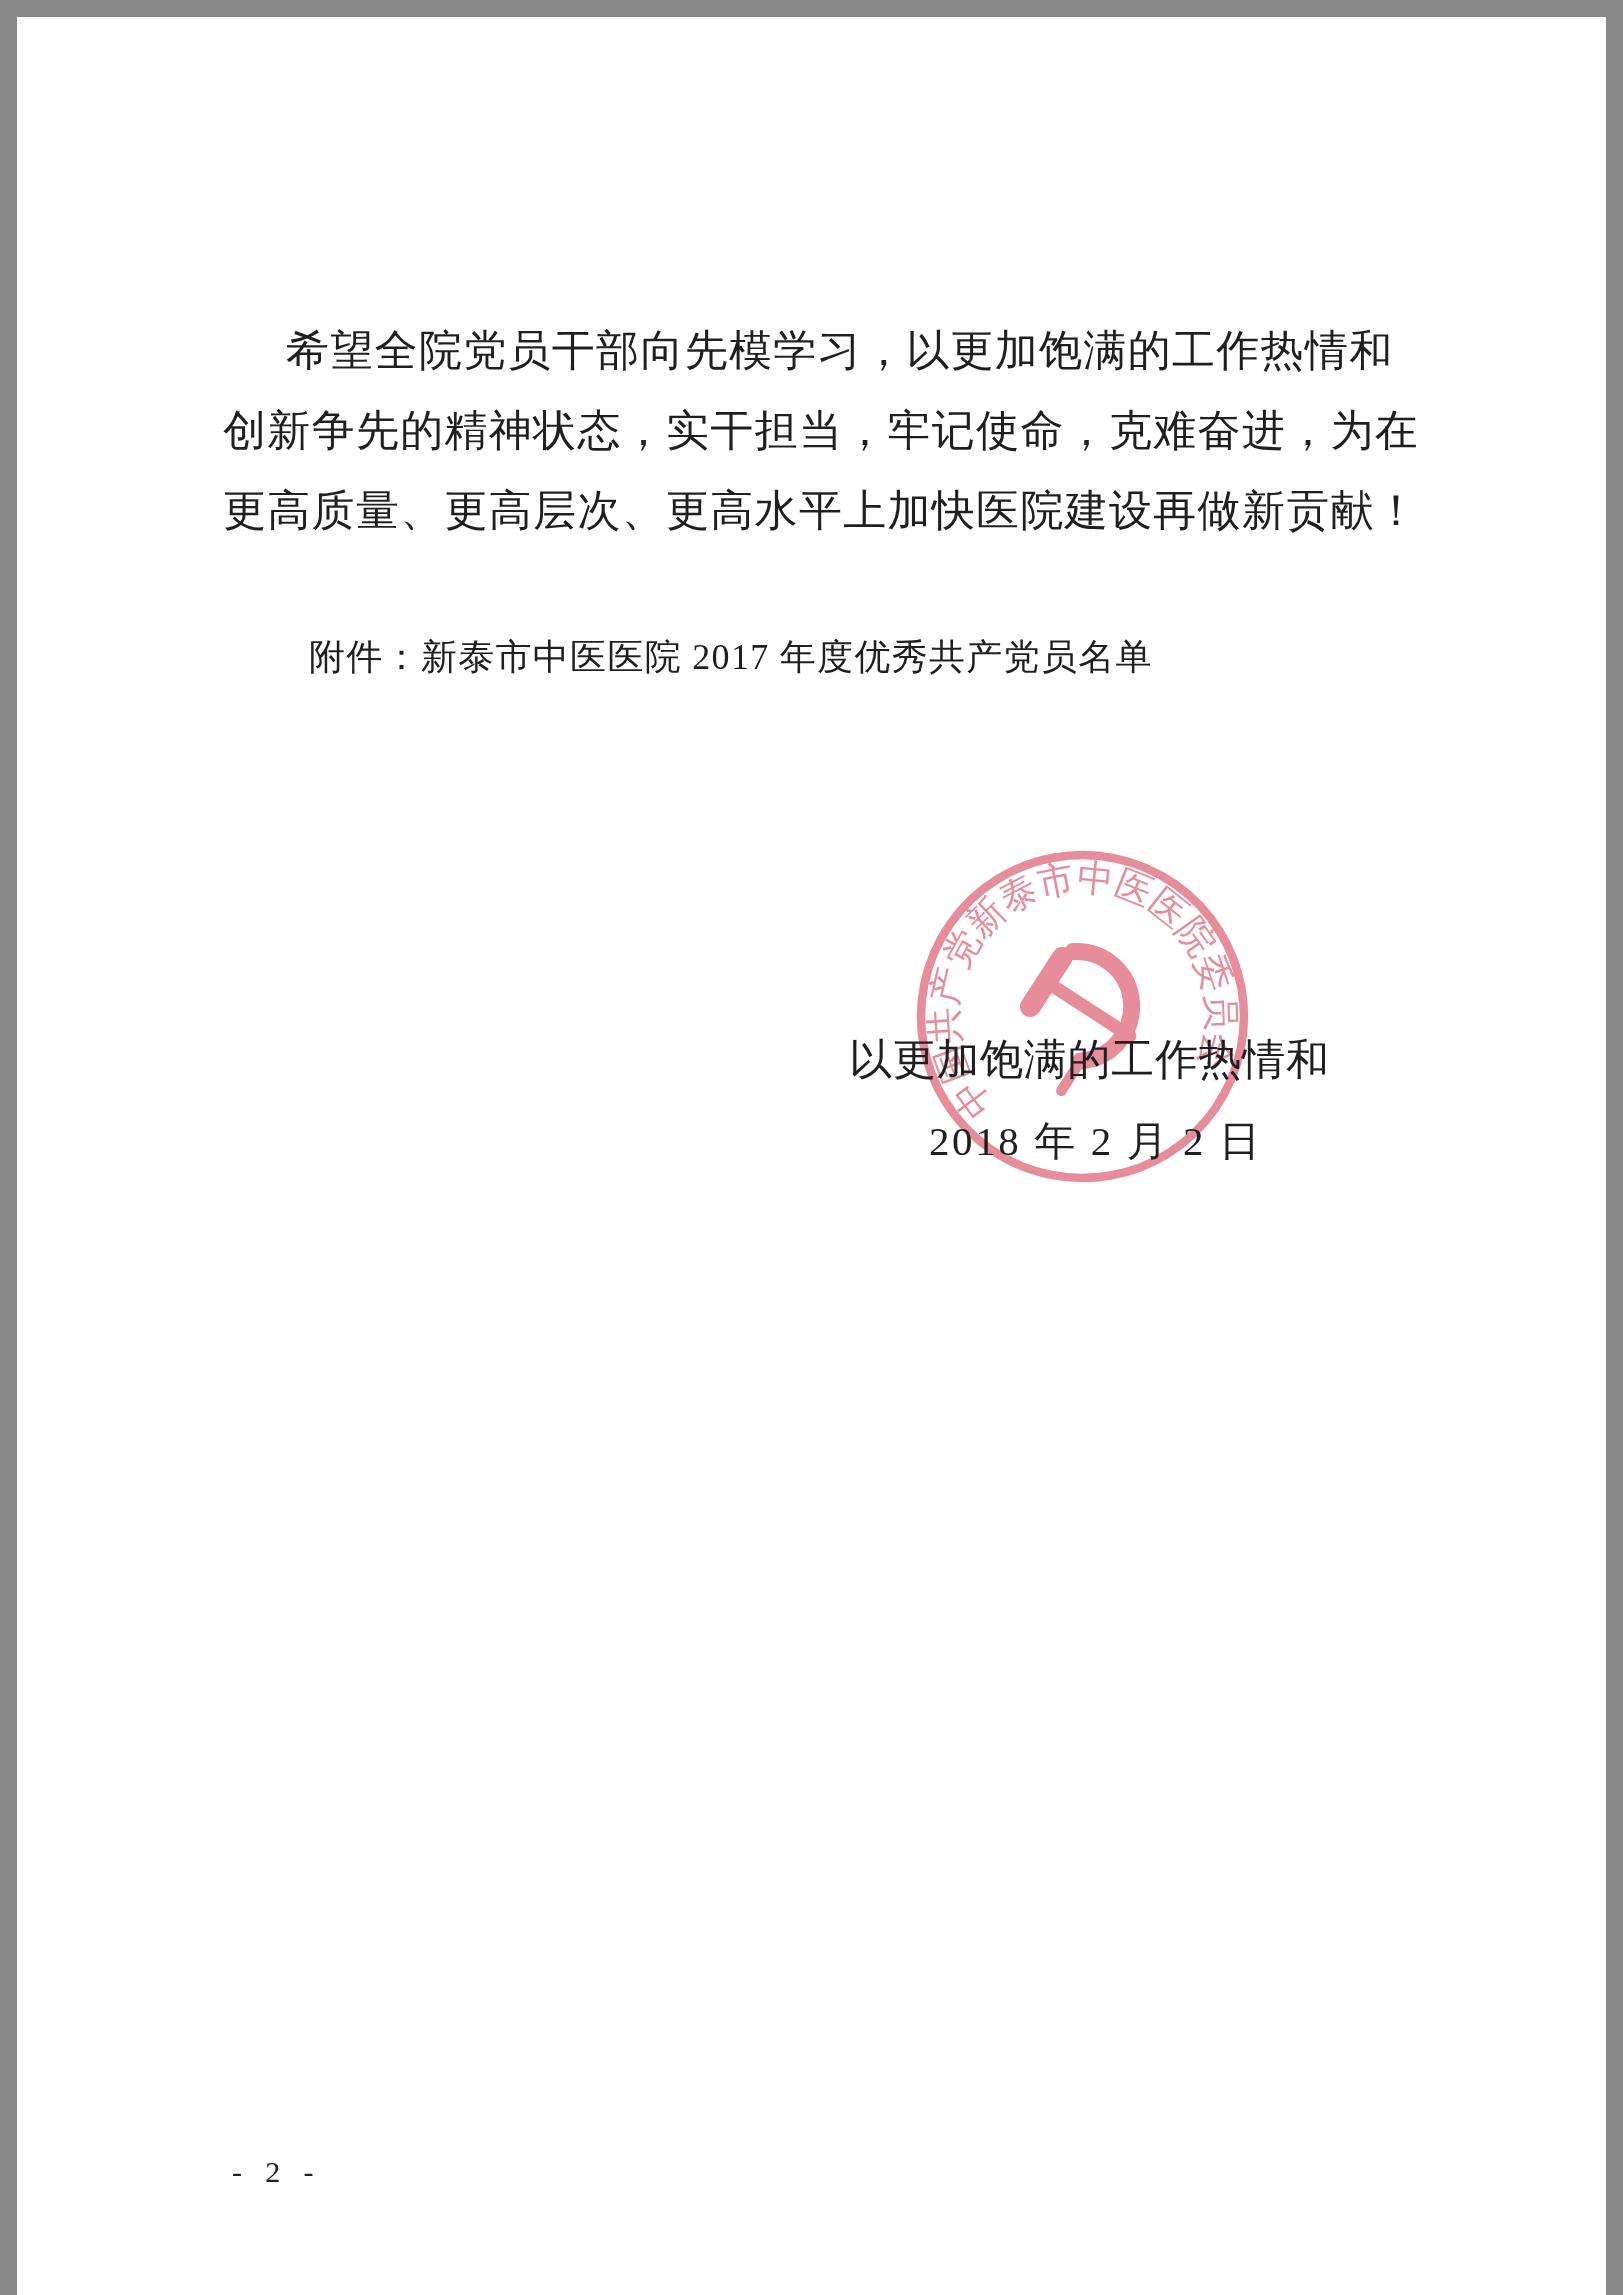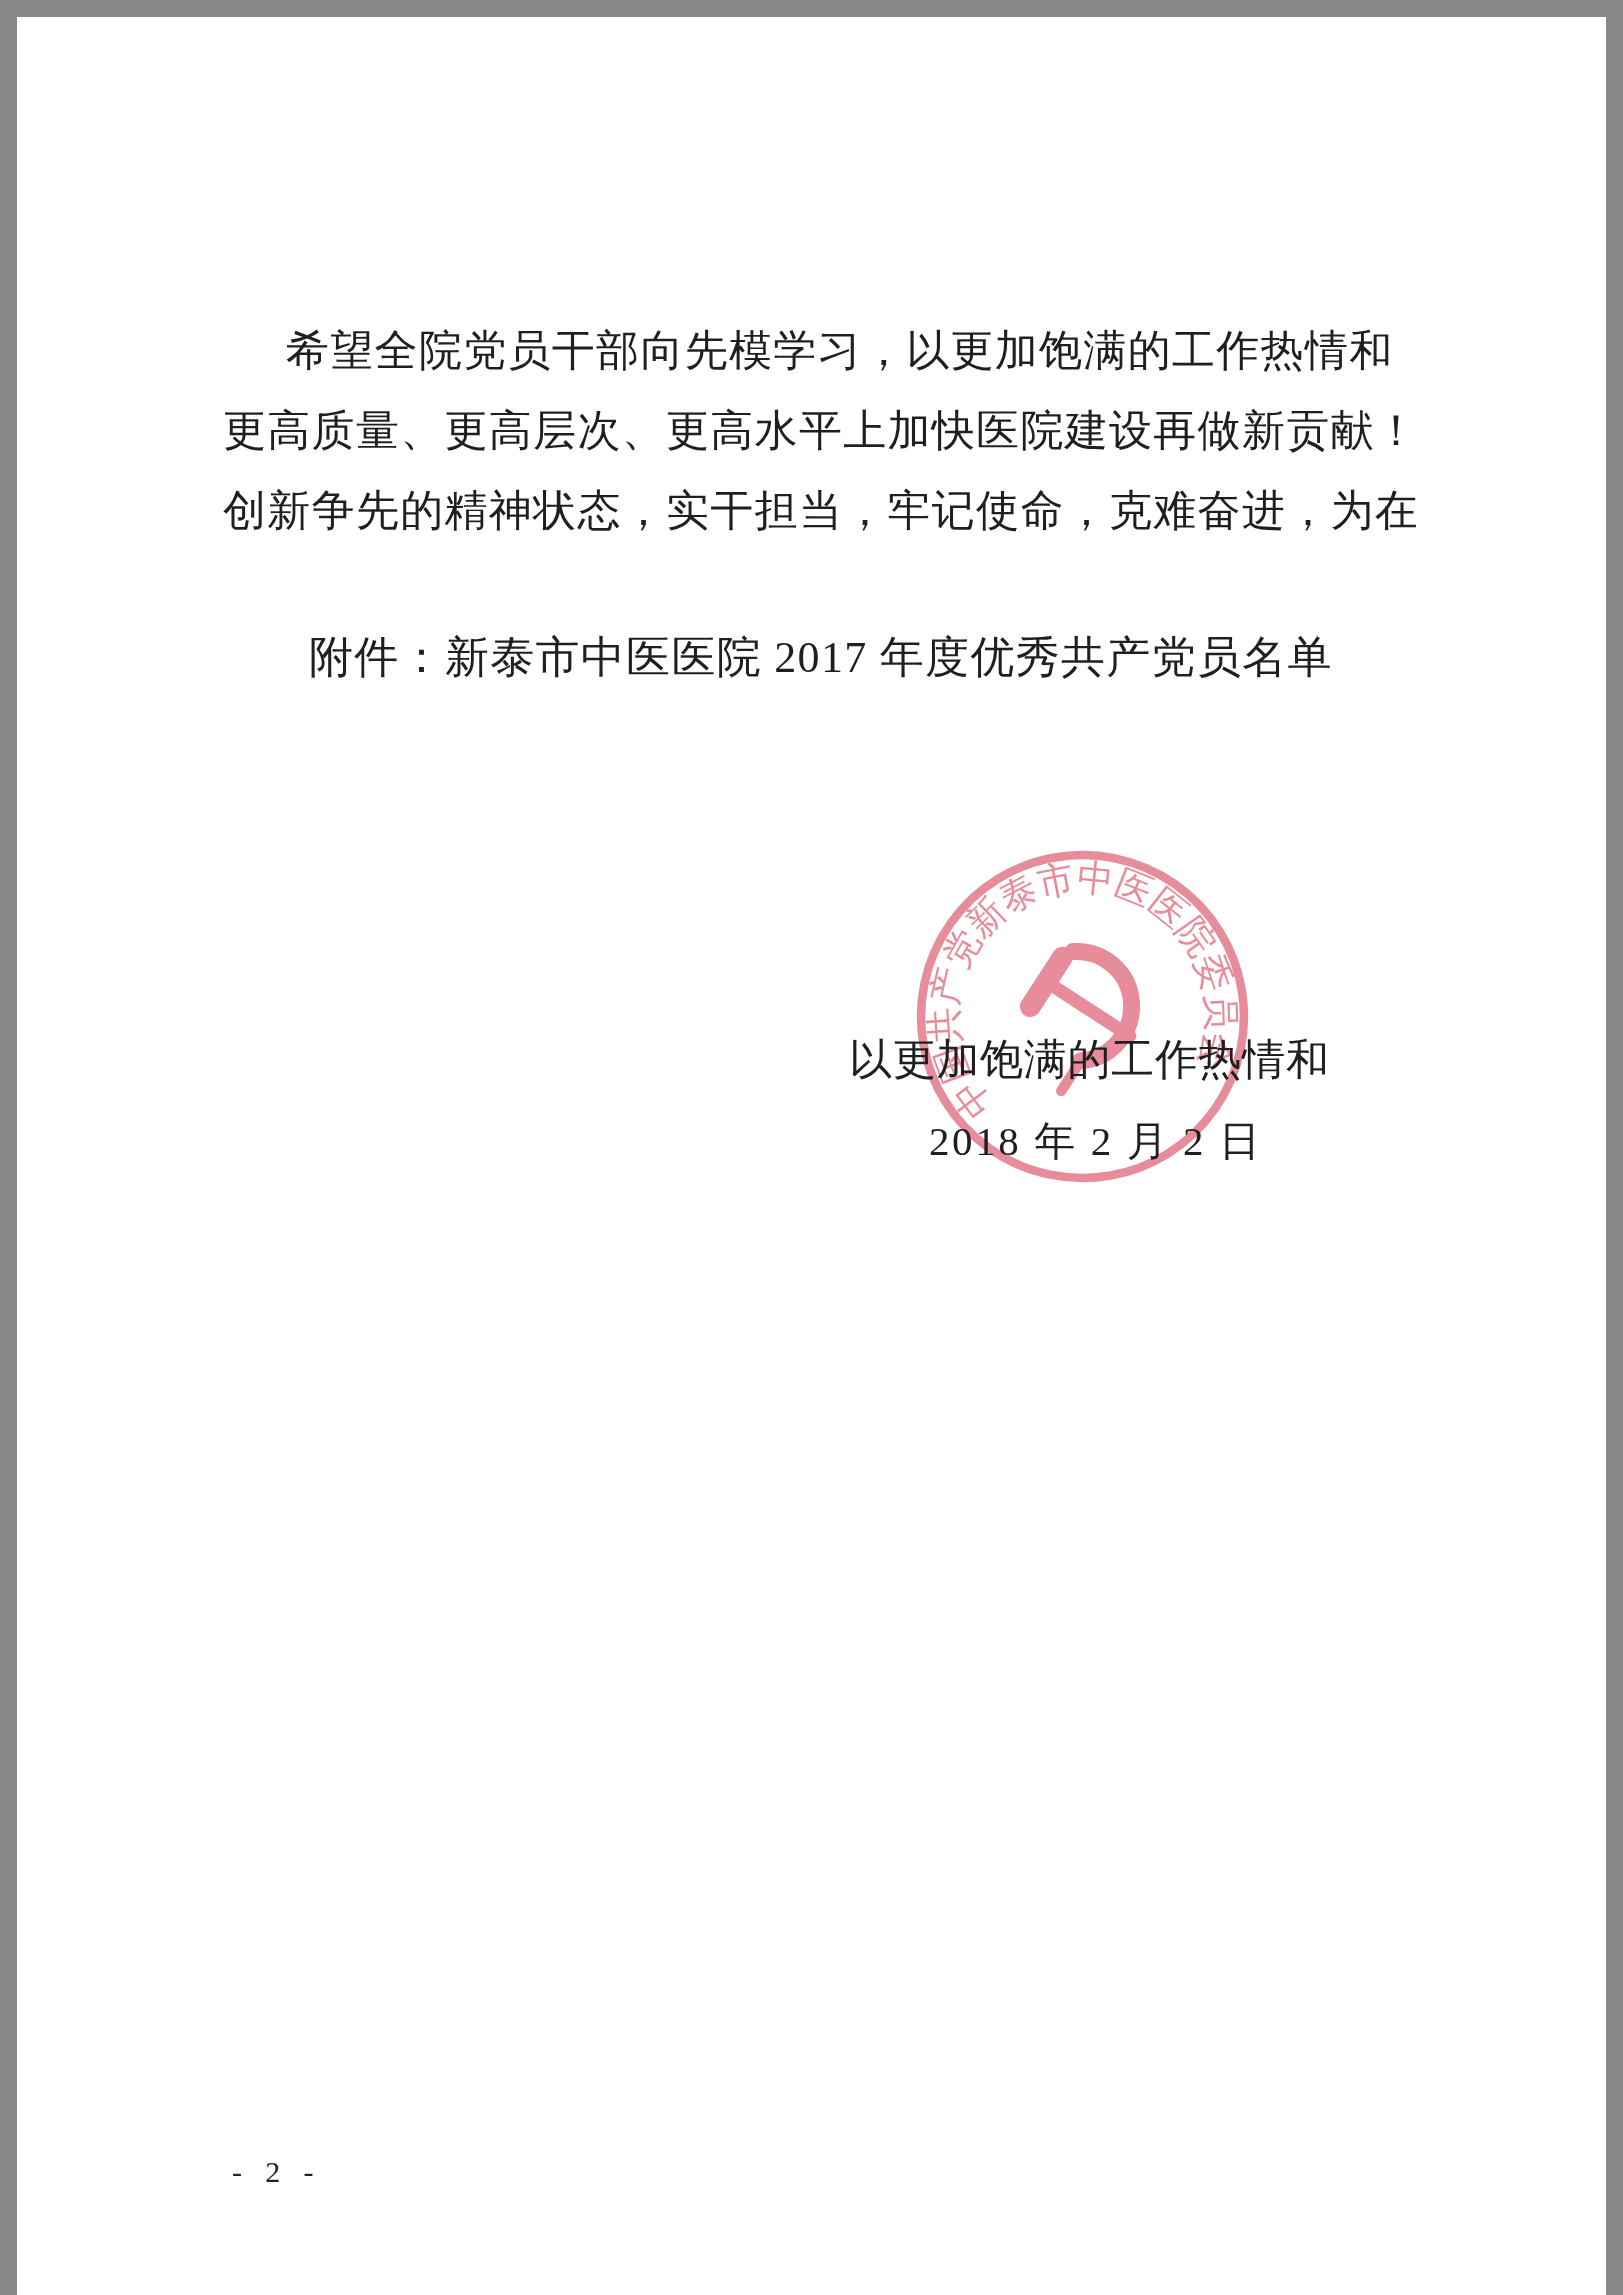--- a/index.html
+++ b/index.html
@@ -31,21 +31,21 @@
   }
   .paragraph .line { height: 80px; }
   .paragraph .line.indent { text-indent: 63px; }
 
   
   .attachment {
     position: absolute;
     left: 206px;
     top: 609px;
     width: 1243px;
-    font-size: 44px;
+    font-size: 36px;
     line-height: 63px;
     letter-spacing: 1.3px;
     text-indent: 86px;
     white-space: nowrap;
   }
 
   
   .seal {
     position: absolute;
     left: 889px;
@@ -90,22 +90,22 @@
     color: #222;
   }
 </style>
 </head>
 <body>
 
 <div class="page">
 
   <div class="paragraph">
     <div class="line indent">希望全院党员干部向先模学习，以更加饱满的工作热情和</div>
+    <div class="line">创新争先的精神状态，实干担当，牢记使命，克难奋进，为在</div>
     <div class="line">更高质量、更高层次、更高水平上加快医院建设再做新贡献！</div>
-    <div class="line">创新争先的精神状态，实干担当，牢记使命，克难奋进，为在</div>
   </div>
 
   <div class="attachment">附件：新泰市中医医院 2017 年度优秀共产党员名单</div>
 
   <svg class="seal" viewBox="0 0 540 540" xmlns="http://www.w3.org/2000/svg">
     <g transform="rotate(-10 270 270)">
 
       <circle cx="270" cy="270" r="247" fill="none" stroke="#e2798a" stroke-width="13"></circle>
 
       <path id="sealTextPath" d="M 112.7 380.1 A 192 192 0 1 1 427.3 380.1" fill="none"></path>

